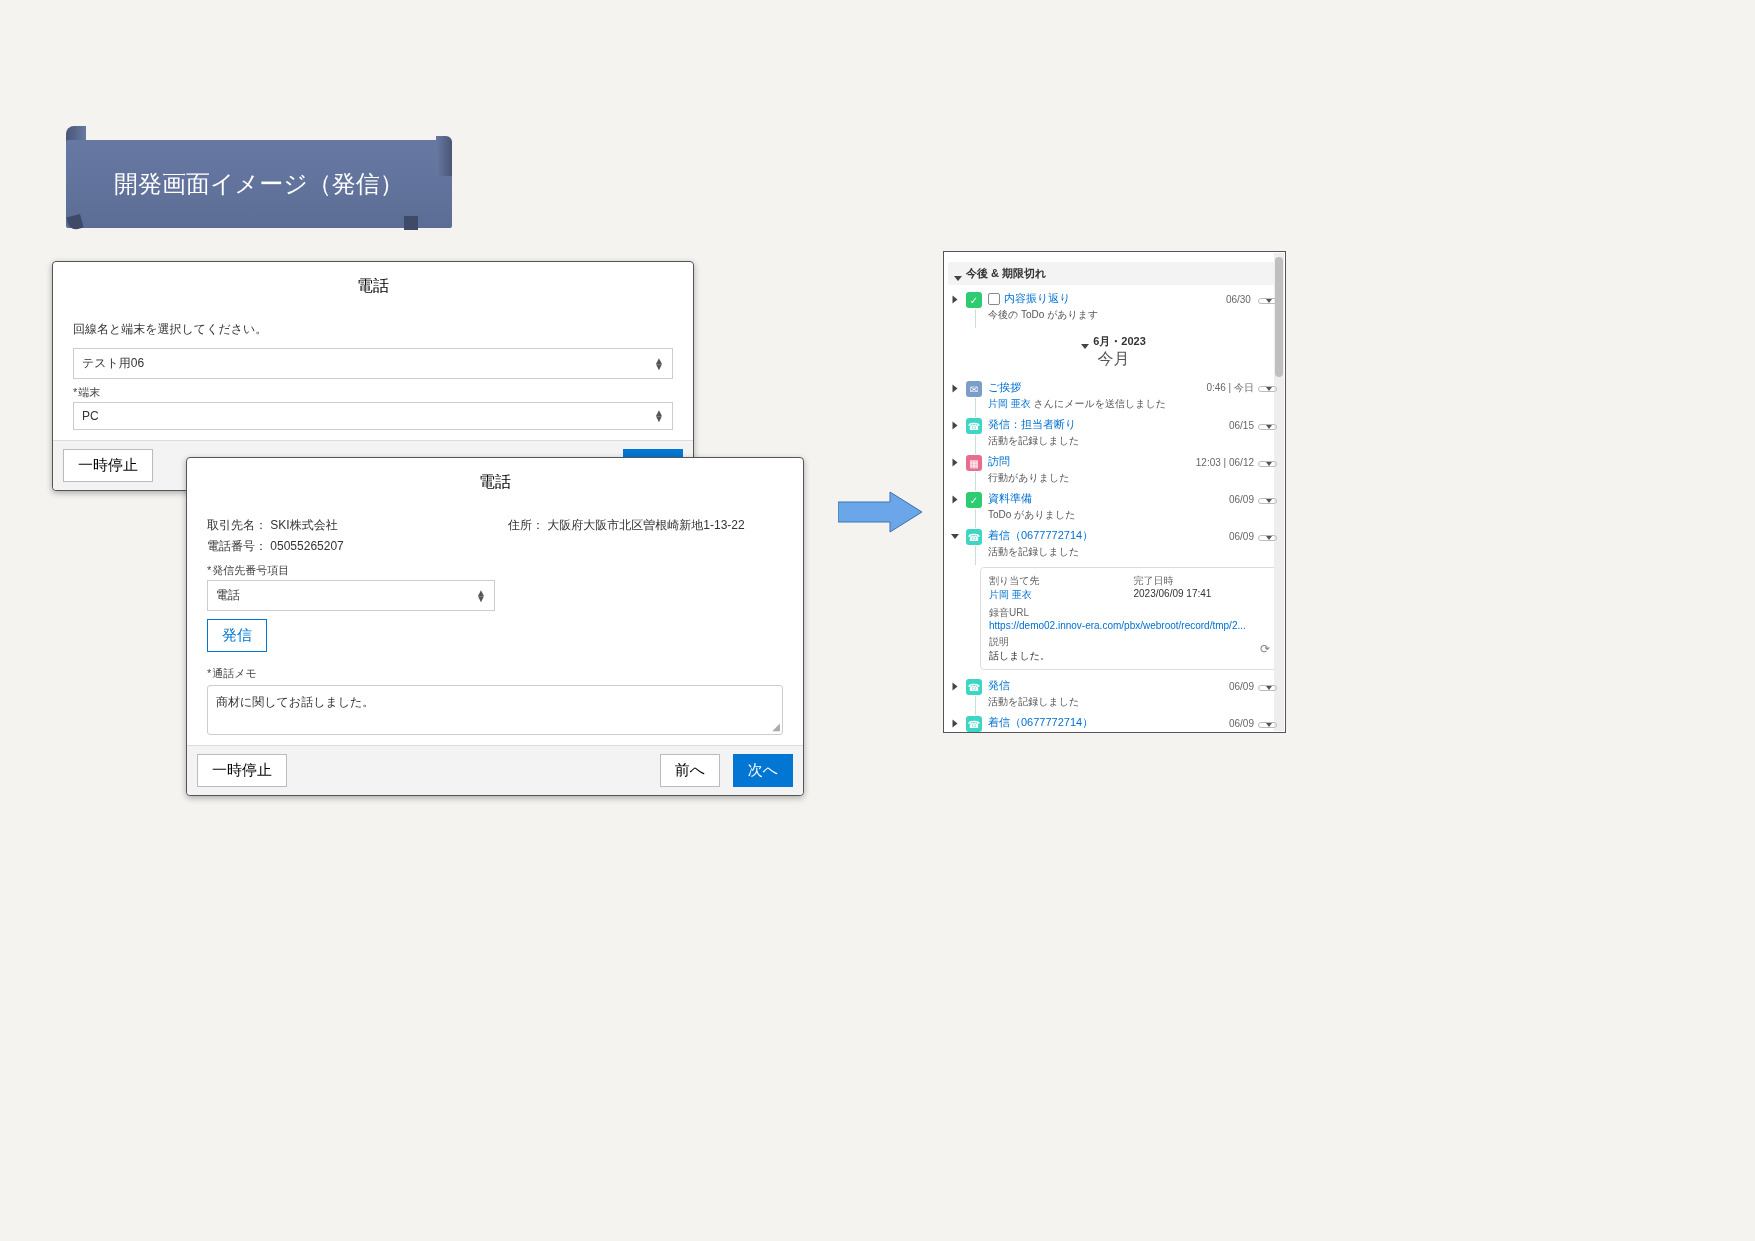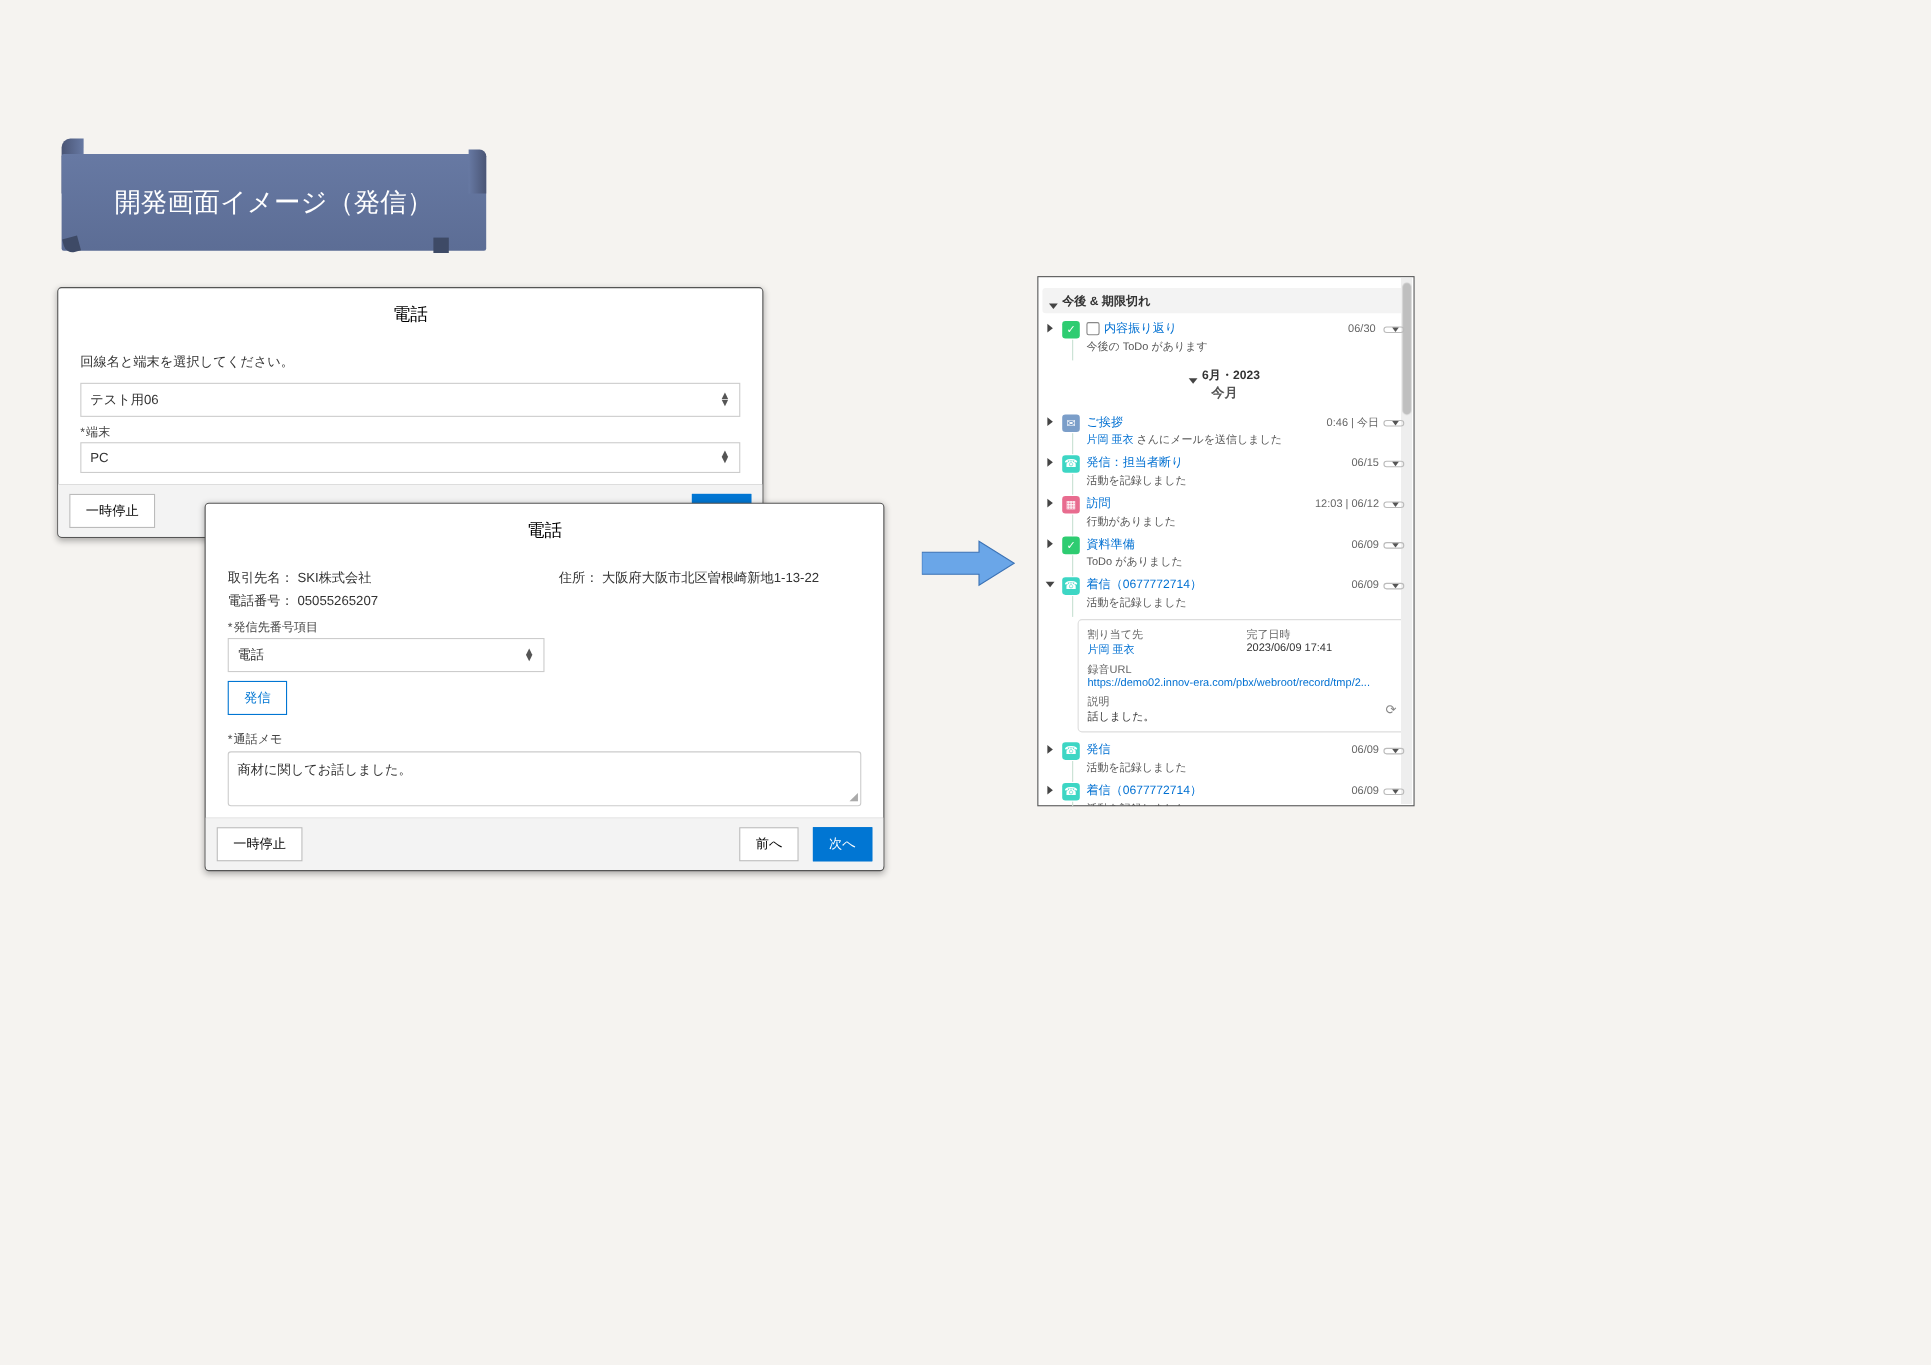--- a/index.html
+++ b/index.html
@@ -1,36 +1,36 @@
 <!DOCTYPE html>
 <html><head>
 <meta charset="utf-8">
 <style>
   * { box-sizing: border-box; margin: 0; padding: 0; }
   body { font-family: "Hiragino Kaku Gothic Pro", "Meiryo", sans-serif; background: #f5f3f0; width: 1755px; height: 1241px; position: relative; }
 
   
-  .ribbon-container { position: absolute; left: 56px; top: 140px; }
+  .ribbon-container { position: absolute; left: 66px; top: 140px; }
   .ribbon { background: linear-gradient(180deg, #6779a3 0%, #5c6d95 100%); color: #fff; font-size: 24px; font-weight: 400; padding: 28px 48px; position: relative; border-radius: 2px; }
   .ribbon::before, .ribbon::after { content:""; position:absolute; bottom:-2px; width:14px; height:14px; background:#3e4a66; }
   .ribbon::before { left:0; border-radius: 0 0 0 8px; transform: translateY(-2px) rotate(-15deg); transform-origin: top right; }
   .ribbon-curl-left { position:absolute; left:0; top:-14px; width:20px; height:50px; background: linear-gradient(90deg,#4a5575,#6779a3); border-radius: 8px 0 0 0; }
   .ribbon-curl-right { position:absolute; right:0; top:-4px; width:16px; height:40px; background: linear-gradient(90deg,#6779a3,#4a5575); border-radius: 0 6px 0 0; }
 
   
   .dialog1 { position:absolute; left:52px; top:261px; width:642px; background:#fff; border:1px solid #555; border-radius:4px; box-shadow:0 2px 6px rgba(0,0,0,.3); }
   .dialog1 .dlg-title { text-align:center; font-size:16px; padding:14px 0 10px; border-bottom: none; }
   .dialog1 .dlg-body { padding: 14px 20px 10px; font-size:12px; color:#333; }
   .dialog1 .instruction { margin-bottom:10px; }
   .form-label { font-size:11px; color:#444; margin-top:6px; }
   .form-label.req::before { content:"*"; color:#444; margin-right:1px; }
   .select-box { width:100%; border:1px solid #ccc; border-radius:0; padding:6px 8px; font-size:12px; background:#fff; position:relative; display:flex; align-items:center; justify-content:space-between; margin-top:2px; }
   .stepper { font-size:10px; line-height:6px; color:#555; display:flex; flex-direction:column; }
   .dlg-footer { display:flex; justify-content:space-between; align-items:center; background:#f3f3f3; border-top:1px solid #ddd; padding:8px 10px; border-radius:0 0 4px 4px; }
-  .btn { border:1px solid #bbb; border-radius:0; padding:6px 14px; font-size:12px; background:#fff; cursor:pointer;font-family:Liberation Mono, monospace; }
+  .btn { border:1px solid #bbb; border-radius:0; padding:6px 14px; font-size:15px; background:#fff; cursor:pointer;font-family:Liberation Mono, monospace; }
   .btn.primary { background:#0176d3; color:#fff; border-color:#0176d3; }
 
   
   .dialog2 { position:absolute; left:186px; top:457px; width:618px; background:#fff; border:1px solid #555; border-radius:4px; box-shadow:0 2px 6px rgba(0,0,0,.3); }
   .dialog2 .dlg-title { text-align:center; font-size:16px; padding:14px 0 10px; }
   .dialog2 .dlg-body { padding:14px 20px 10px; font-size:12px; color:#333; }
   .row { display:flex; gap:26px; margin-bottom:4px; }
   .row .lab { color:#333; }
   .select-box.narrow { width:50%; }
   .btn.outline-blue { border:1px solid #0176d3; color:#0176d3; background:#fff; margin-top:8px; }
@@ -43,21 +43,21 @@
   .arrow-svg { width:86px; height:44px; }
 
   
   .right-panel { position:absolute; left:943px; top:251px; width:343px; height:482px; background:#fff; border:1px solid #555; font-size:11px; color:#333; overflow:hidden; }
   .panel-inner { padding:6px 6px 0 4px; height:100%; overflow-y:auto; }
   .section-header { display:flex; align-items:center; justify-content:space-between; margin:4px 0; }
   .section-header.bg { background:#f3f3f3; padding:4px 6px; border-radius:3px; }
   .section-header .left { display:flex; align-items:flex-end; gap:4px; }
   .caret { display:inline-block; width:0; height:0; border-left:4px solid transparent; border-right:4px solid transparent; border-top:5px solid #444; transition:transform .1s; }
   .section-title { font-weight:700; font-size:11px; }
-  .thismonth { font-size:12px; color:#555;font-weight:bold; }
+  .thismonth { font-size:16px; color:#555; }
   .item { display:flex; align-items:flex-start; gap:6px; padding:2px 2px 4px 2px; position:relative; }
   .item .chev { width:10px; color:#555; font-size:10px; text-align:center; padding-top:2px; }
   .chev.down .caret { }
   .chev.right .caret { transform: rotate(-90deg); }
   .icon-box { width:16px; height:16px; border-radius:3px; display:flex; align-items:center; justify-content:center; color:#fff; font-size:10px; flex-shrink:0; margin-top:1px; }
   .ic-todo { background:#2ecc71; }
   .ic-email { background:#7b9ec9; }
   .ic-call { background:#3dd6c4; }
   .ic-visit { background:#e86c8f; }
   .line { position:absolute; left:27px; top:20px; bottom:-2px; width:1px; background:#c7e0d2; }

